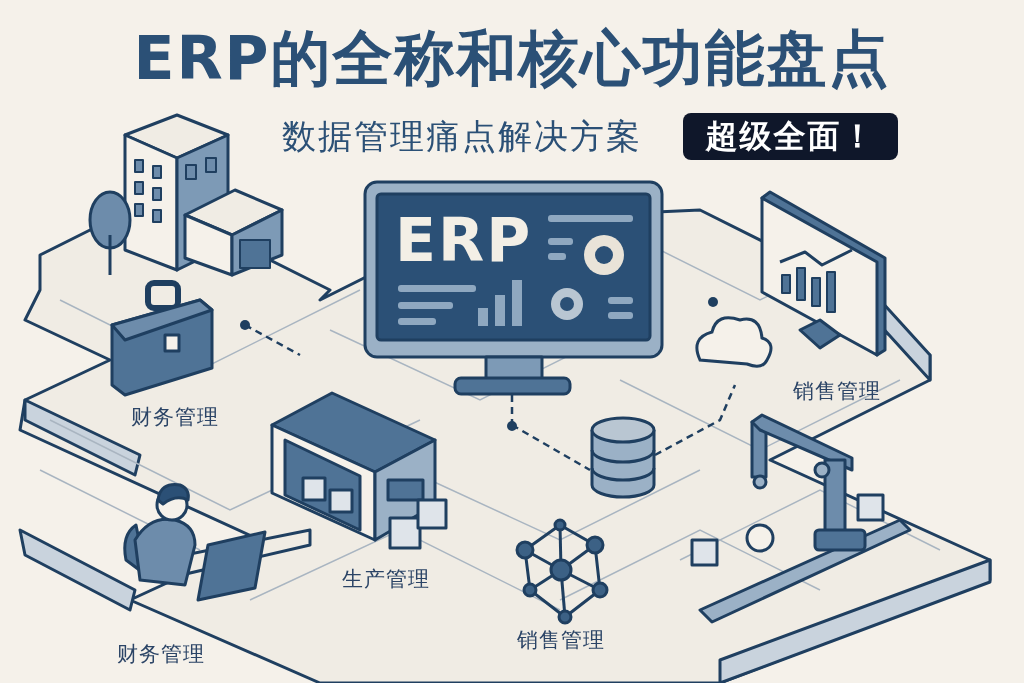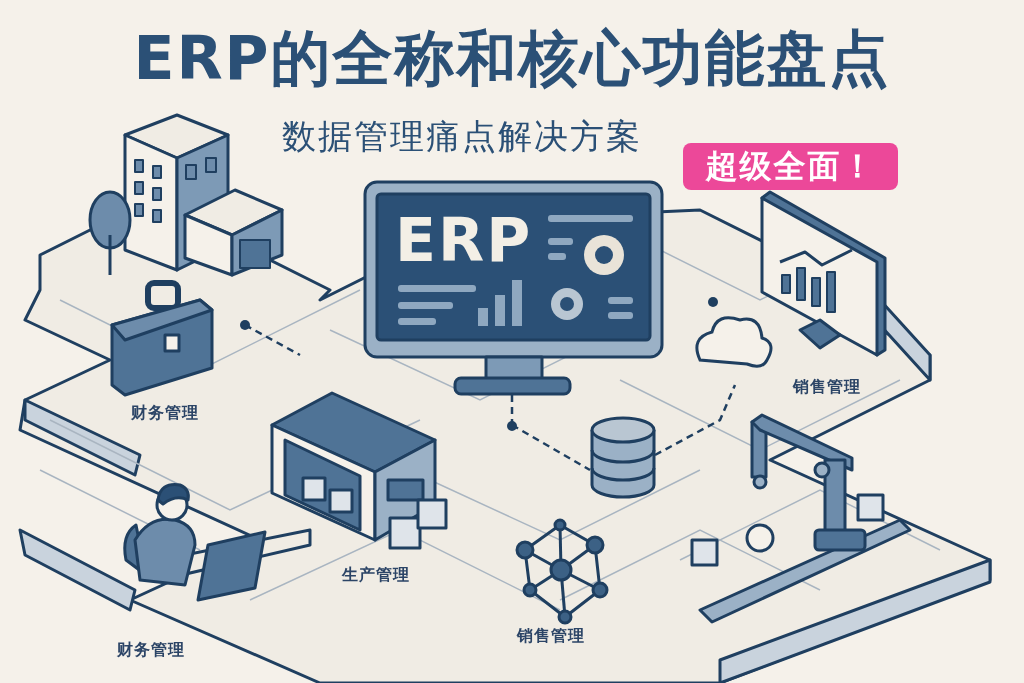--- a/index.html
+++ b/index.html
@@ -1,21 +1,21 @@
 <!DOCTYPE html>
 <html><head>
 <meta charset="utf-8">
 <style>
   html,body{margin:0;padding:0;}
   body{width:1024px;height:683px;overflow:hidden;background:#f5f1ea;font-family:"DejaVu Sans","Liberation Sans",sans-serif;position:relative;}
   .stage{position:absolute;left:0;top:0;width:1024px;height:683px;}
   .title{position:absolute;left:0;top:22px;width:1024px;text-align:center;font-size:60px;font-weight:bold;color:#2b5076;letter-spacing:2px;line-height:72px;}
   .subtitle{position:absolute;left:272px;top:112px;font-size:34px;color:#2b5076;line-height:48px;letter-spacing:2px;margin-left:10px;}
-  .badge{position:absolute;left:683px;top:113px;width:215px;height:47px;background:#ec4899;border-radius:8px;color:#fff;font-size:32px;font-weight:bold;text-align:center;line-height:47px;letter-spacing:2px;margin-top:30px;}
-  .label{position:absolute;font-size:16px;color:#2b4466;font-weight:bold;letter-spacing:1px;}
+  .badge{position:absolute;left:683px;top:113px;width:215px;height:47px;background:#0f172a;border-radius:8px;color:#fff;font-size:32px;font-weight:bold;text-align:center;line-height:47px;letter-spacing:2px;}
+  .label{position:absolute;font-size:21px;color:#2b4466;font-weight:normal;letter-spacing:1px;}
   svg{position:absolute;left:0;top:0;}
 </style>
 </head>
 <body>
 
 <div class="stage">
 
 <svg width="1024" height="683" viewBox="0 0 1024 683">
 
   <g stroke="#1f3f60" stroke-width="3" stroke-linejoin="round">

